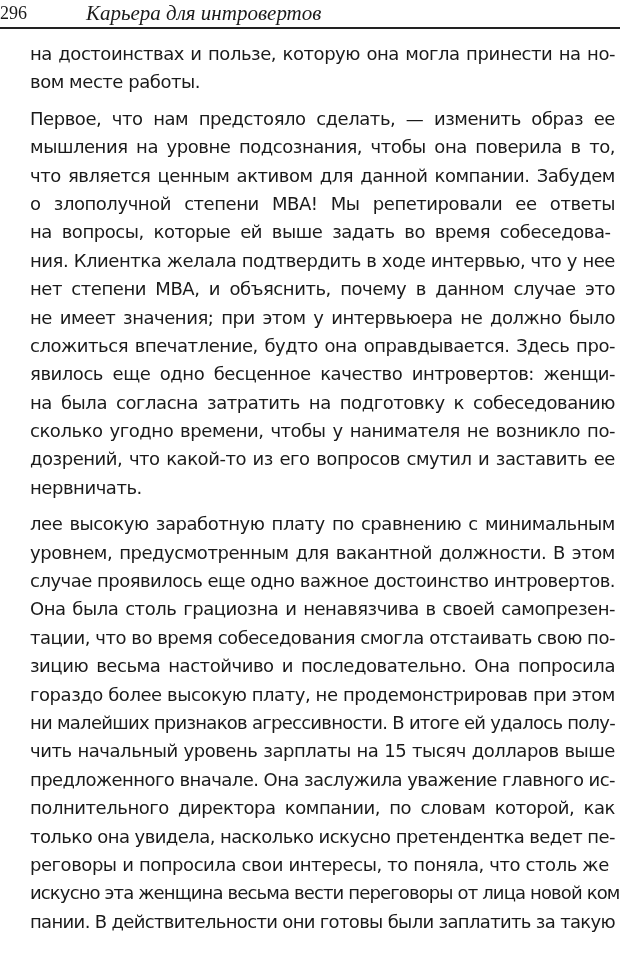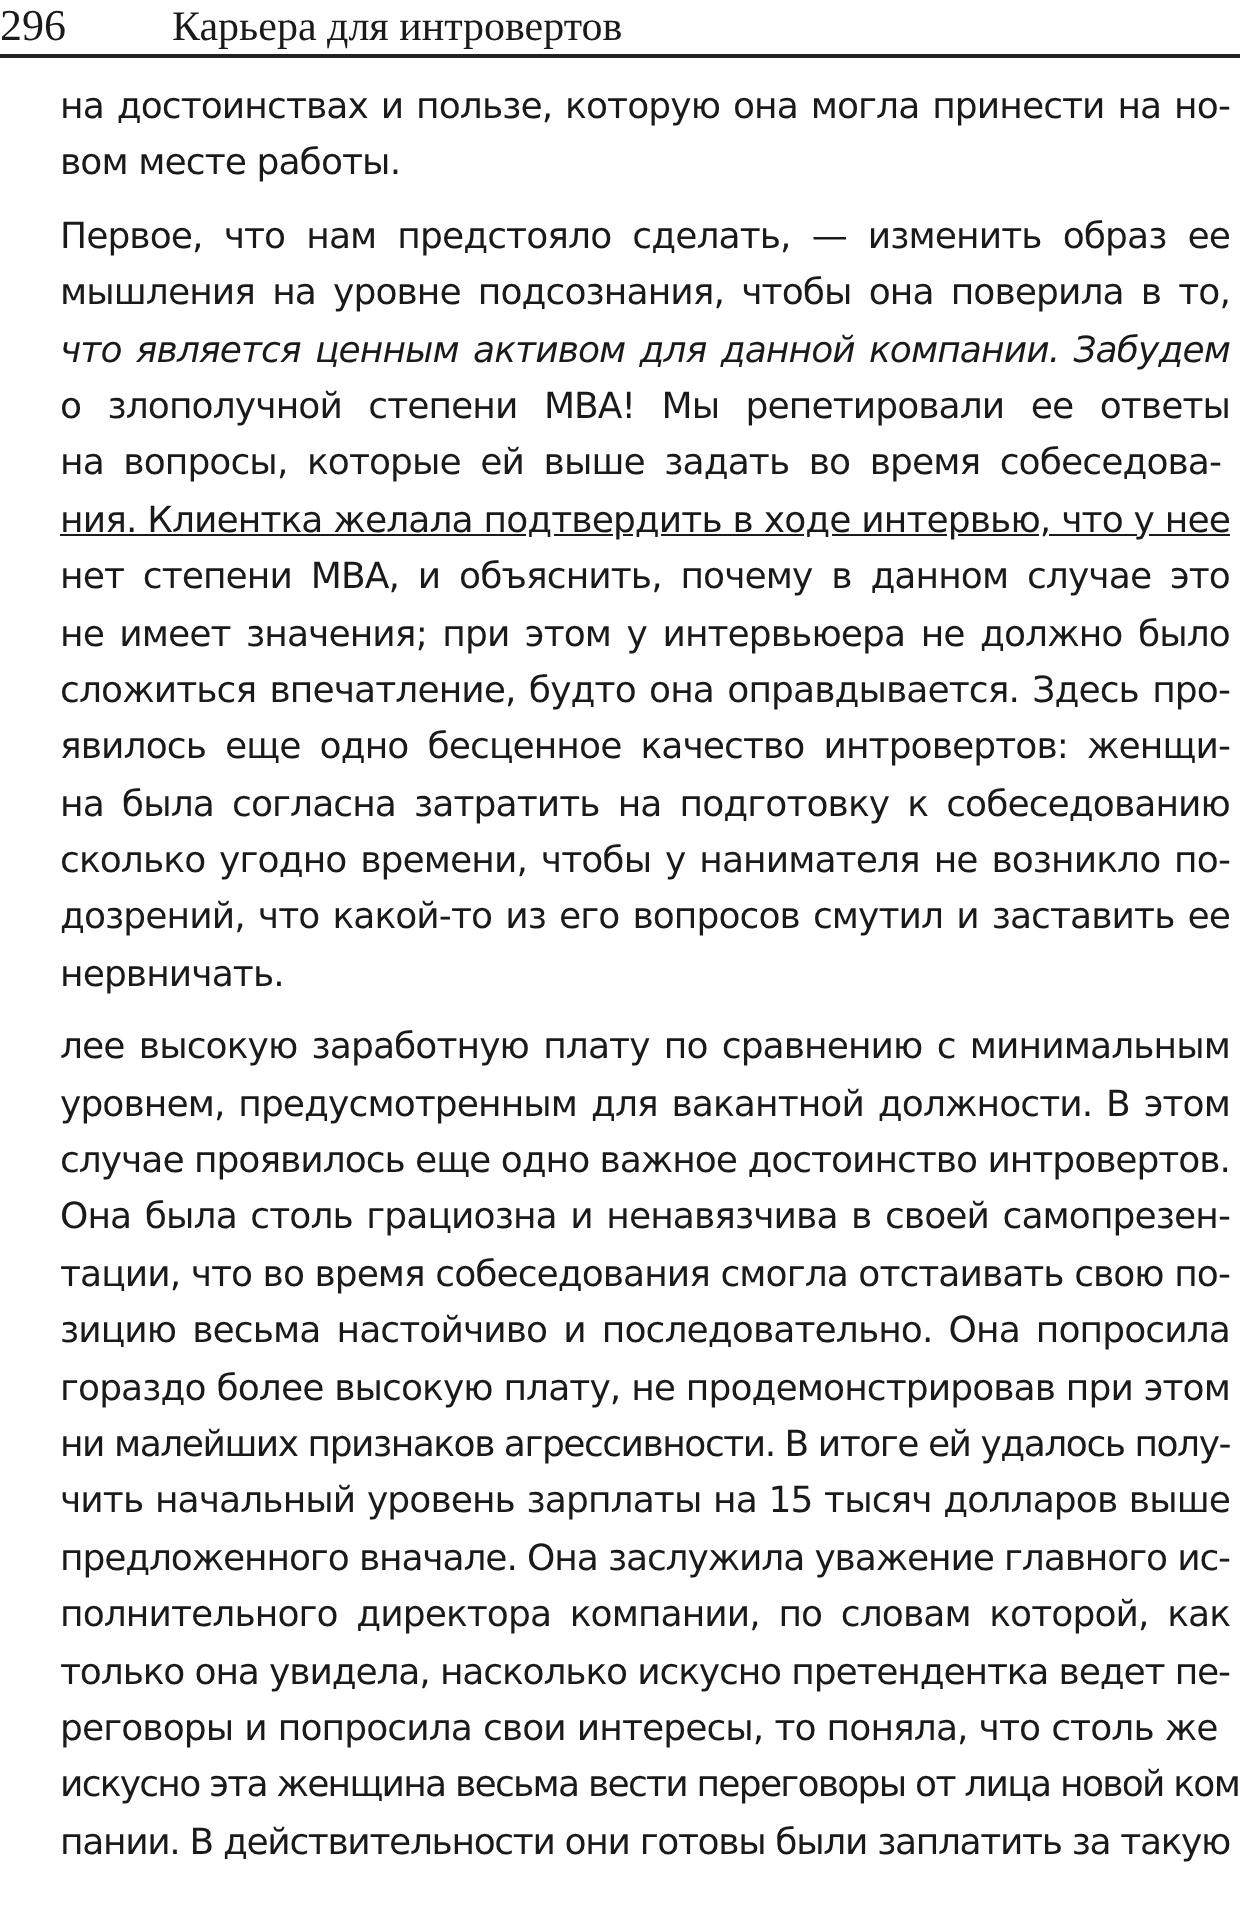--- a/index.html
+++ b/index.html
@@ -1,19 +1,19 @@
 <!DOCTYPE html>
 <html><head>
   <meta charset="utf-8">
   <style>
     html, body { margin: 0; padding: 0; background: #ffffff; }
     body { width: 620px; height: 955px; overflow: hidden; position: relative; color: #1a1a1a; }
     .running-head { position: absolute; left: 0; top: 0; width: 620px; height: 27px; border-bottom: 2px solid #222; }
-    .page-num { position: absolute; left: 0; top: 1px; font-family: "Liberation Serif", serif; font-size: 22px; line-height: 24px; }
-    .book-title { position: absolute; left: 86px; top: 1px; font-family: "Liberation Serif", serif; font-size: 21px; line-height: 24px; }
+    .page-num { position: absolute; left: 0; top: 1px; font-family: "Liberation Serif", serif; font-size: 18px; line-height: 24px; }
+    .book-title { position: absolute; left: 86px; top: 1px; font-family: "Liberation Serif", serif; font-style: italic; font-size: 21px; line-height: 24px; }
     .body-text { position: absolute; left: 30px; top: 40px; width: 585px; font-family: "DejaVu Sans", sans-serif; font-size: 18px; letter-spacing: -0.45px; }
     .para { margin: 0 0 8px 0; }
     .line { display: block; height: 28.4px; line-height: 28.4px; text-align: justify; text-align-last: justify; white-space: nowrap; overflow: visible; }
     .line.last { text-align-last: left; }
   </style>
 </head>
 <body>
 
 <div class="running-head">
   <span class="page-num">296</span>
@@ -21,24 +21,24 @@
 </div>
 
 <div class="body-text">
   <div class="para">
     <span class="line" style="white-space: nowrap; word-spacing: 1.15451px; text-align: left; text-align-last: left;">на достоинствах и пользе, которую она могла принести на но-</span>
     <span class="line last">вом месте работы.</span>
   </div>
   <div class="para">
     <span class="line" style="white-space: nowrap; word-spacing: 5.25195px; text-align: left; text-align-last: left;">Первое, что нам предстояло сделать, — изменить образ ее</span>
     <span class="line" style="white-space: nowrap; word-spacing: 3.27734px; text-align: left; text-align-last: left;">мышления на уровне подсознания, чтобы она поверила в то,</span>
-    <span class="line" style="white-space: nowrap; word-spacing: 1.84821px; text-align: right; text-align-last: left; font-style: italic;">что является ценным активом для данной компании. Забудем</span>
+    <span class="line" style="white-space: nowrap; word-spacing: 1.84821px; text-align: right; text-align-last: left;">что является ценным активом для данной компании. Забудем</span>
     <span class="line" style="white-space: nowrap; word-spacing: 7.91964px; text-align: left; text-align-last: left;">о злополучной степени MBA! Мы репетировали ее ответы</span>
     <span class="line" style="white-space: nowrap; word-spacing: 4.48633px; text-align: left; text-align-last: left;">на вопросы, которые ей выше задать во время собеседова-</span>
-    <span class="line" style="white-space: nowrap; word-spacing: 0.151042px; text-align: left; text-align-last: left; text-decoration: underline;">ния. Клиентка желала подтвердить в ходе интервью, что у нее</span>
+    <span class="line" style="white-space: nowrap; word-spacing: 0.151042px; text-align: left; text-align-last: left;">ния. Клиентка желала подтвердить в ходе интервью, что у нее</span>
     <span class="line" style="white-space: nowrap; word-spacing: 4.11632px; text-align: left; text-align-last: left;">нет степени MBA, и объяснить, почему в данном случае это</span>
     <span class="line" style="white-space: nowrap; word-spacing: 2.44618px; text-align: left; text-align-last: left;">не имеет значения; при этом у интервьюера не должно было</span>
     <span class="line" style="white-space: nowrap; word-spacing: 1.375px; text-align: left; text-align-last: left;">сложиться впечатление, будто она оправдывается. Здесь про-</span>
     <span class="line" style="white-space: nowrap; word-spacing: 4.23438px; text-align: left; text-align-last: left;">явилось еще одно бесценное качество интровертов: женщи-</span>
     <span class="line" style="white-space: nowrap; word-spacing: 3.75893px; text-align: left; text-align-last: left;">на была согласна затратить на подготовку к собеседованию</span>
     <span class="line" style="white-space: nowrap; word-spacing: 1.65039px; text-align: left; text-align-last: left;">сколько угодно времени, чтобы у нанимателя не возникло по-</span>
     <span class="line" style="white-space: nowrap; word-spacing: 1.24826px; text-align: left; text-align-last: left;">дозрений, что какой-то из его вопросов смутил и заставить ее</span>
     <span class="line last">нервничать.</span>
   </div>
   <div class="para">

